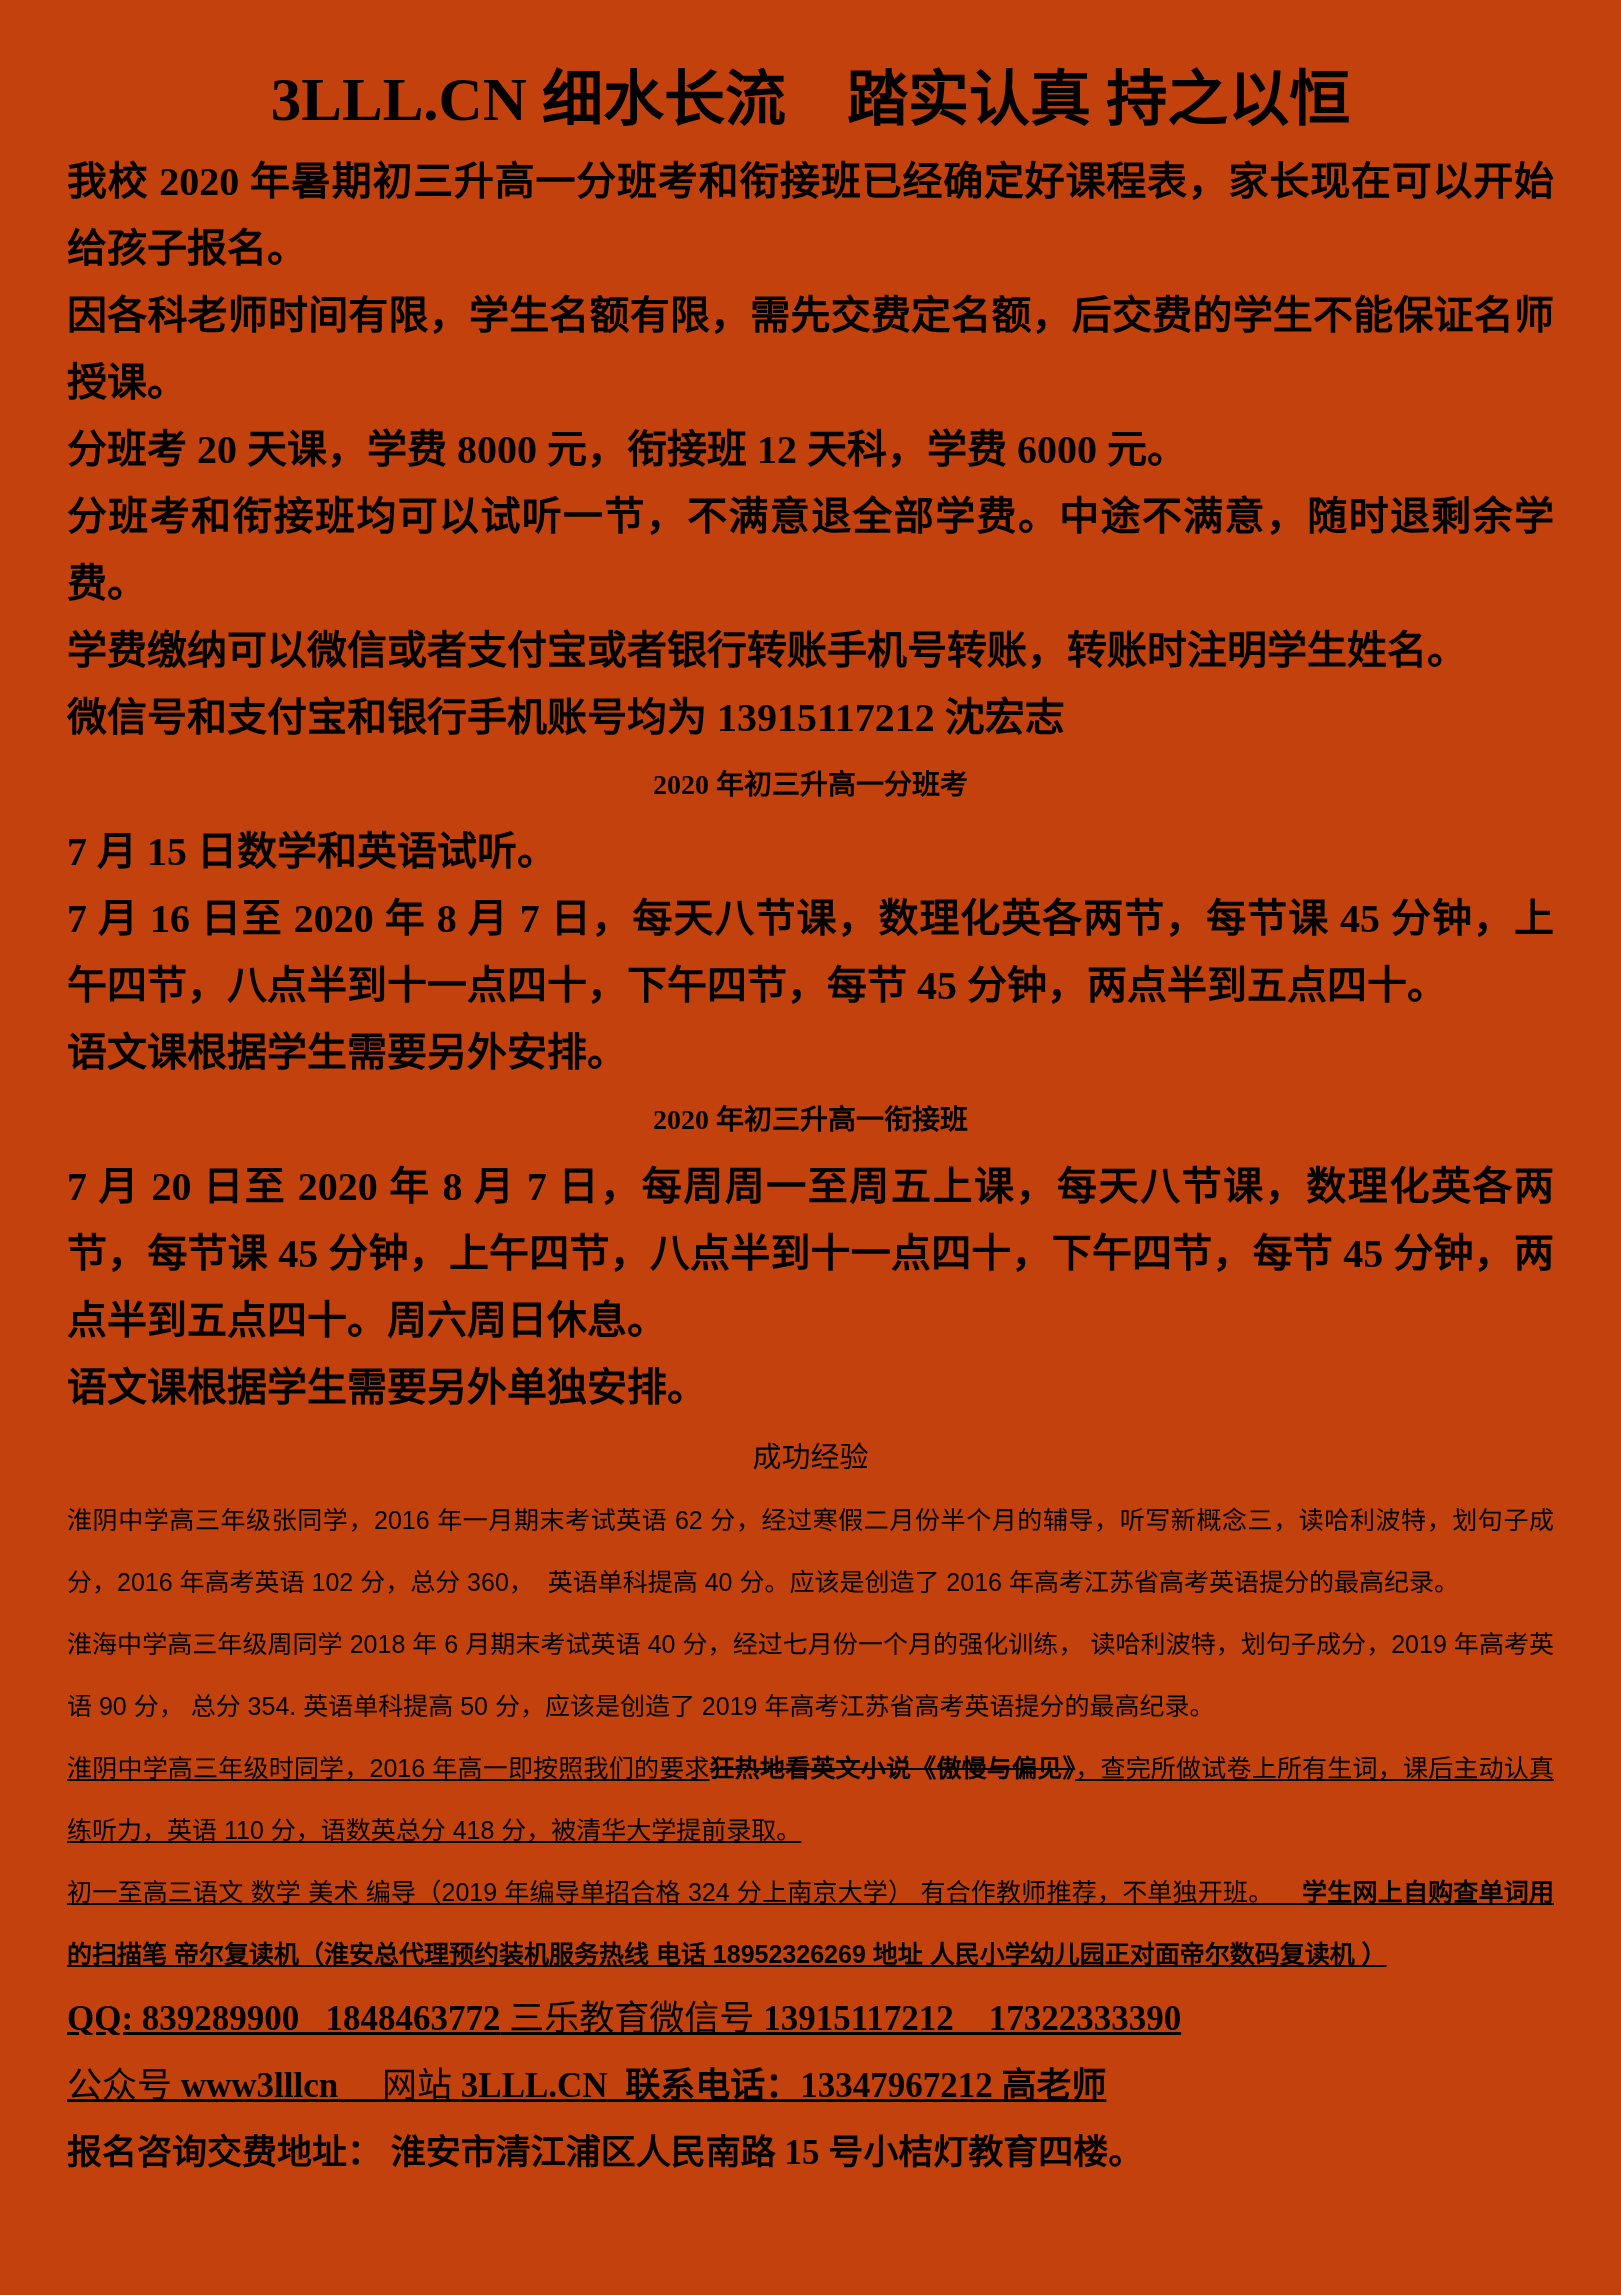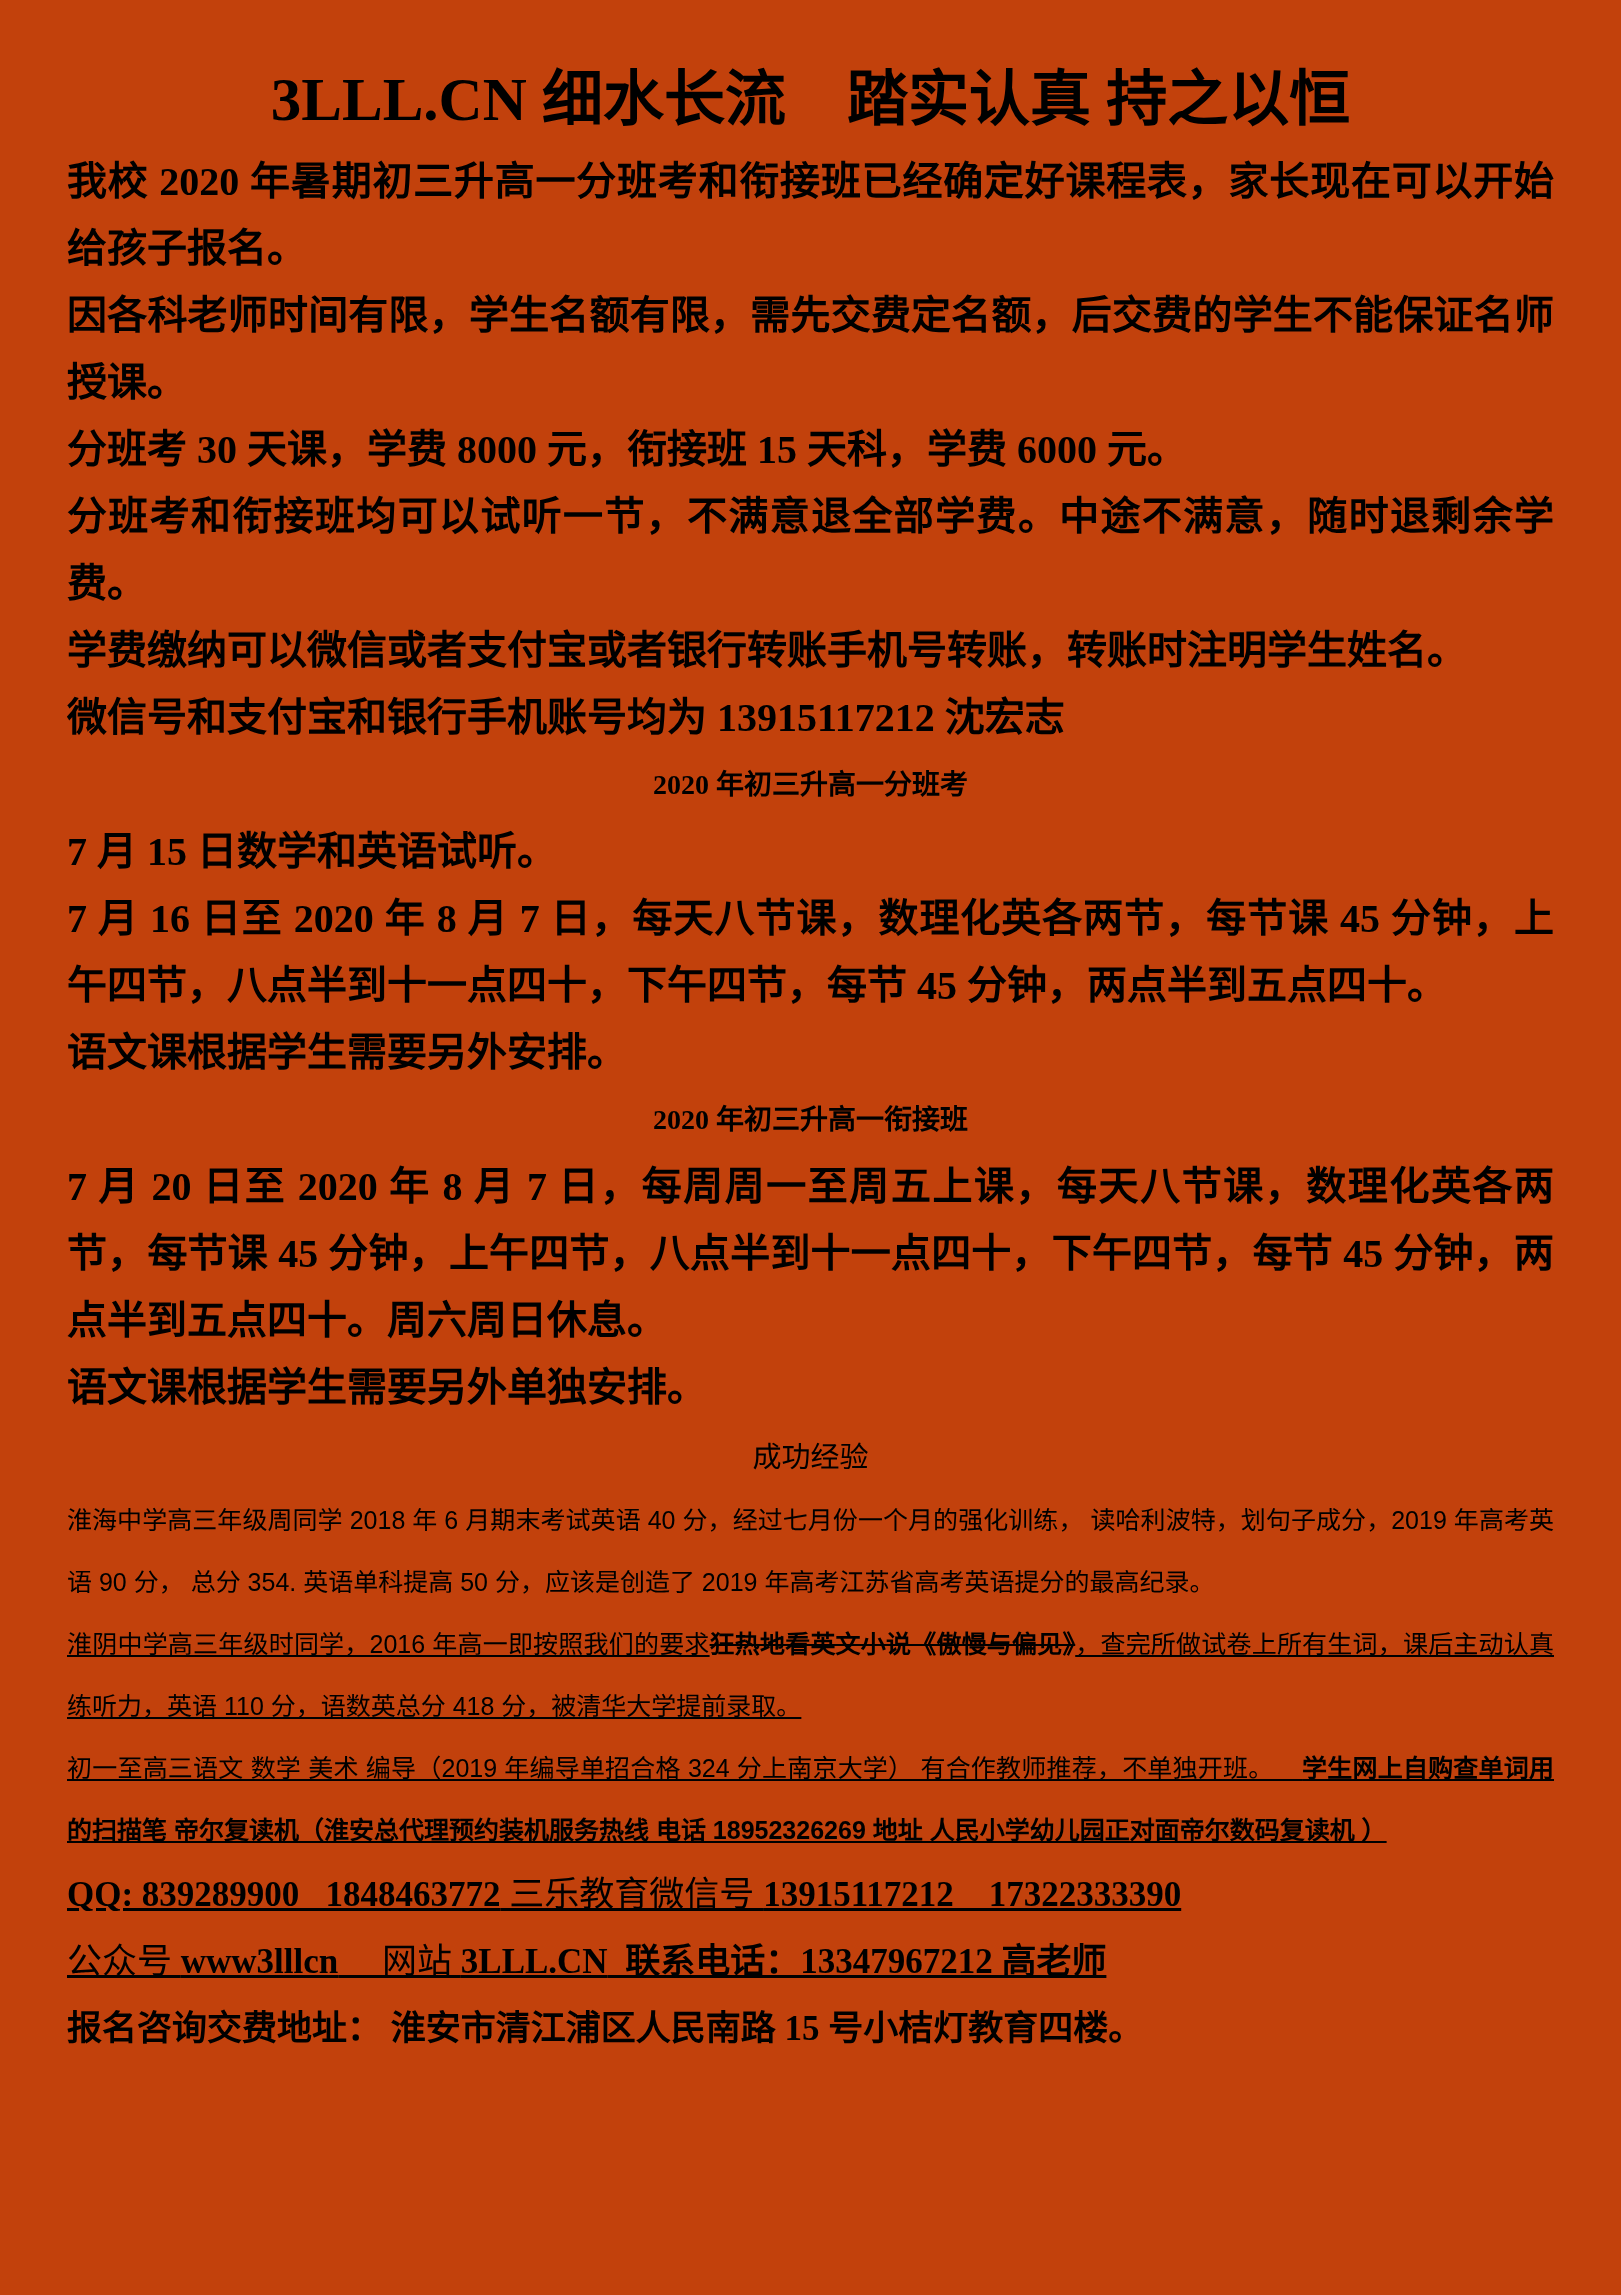--- a/index.html
+++ b/index.html
@@ -77,36 +77,37 @@
 </style>
 </head>
 <body>
 
 <div class="page">
 
   <h1 class="title">3LLL.CN 细水长流　踏实认真 持之以恒</h1>
 
   <p class="body-para">我校 2020 年暑期初三升高一分班考和衔接班已经确定好课程表，家长现在可以开始给孩子报名。</p>
   <p class="body-para">因各科老师时间有限，学生名额有限，需先交费定名额，后交费的学生不能保证名师授课。</p>
-  <p class="body-para">分班考 30 天课，学费 8000 元，衔接班 15 天科，学费 6000 元。</p>
+  <p class="body-para">分班考 20 天课，学费 8000 元，衔接班 12 天科，学费 6000 元。</p>
   <p class="body-para">分班考和衔接班均可以试听一节，不满意退全部学费。中途不满意，随时退剩余学费。</p>
   <p class="body-para">学费缴纳可以微信或者支付宝或者银行转账手机号转账，转账时注明学生姓名。</p>
   <p class="body-para">微信号和支付宝和银行手机账号均为 13915117212 沈宏志</p>
 
   <h2 class="section-heading">2020 年初三升高一分班考</h2>
   <p class="body-para">7 月 15 日数学和英语试听。</p>
   <p class="body-para">7 月 16 日至 2020 年 8 月 7 日，每天八节课，数理化英各两节，每节课 45 分钟，上午四节，八点半到十一点四十，下午四节，每节 45 分钟，两点半到五点四十。</p>
   <p class="body-para">语文课根据学生需要另外安排。</p>
 
   <h2 class="section-heading">2020 年初三升高一衔接班</h2>
   <p class="body-para">7 月 20 日至 2020 年 8 月 7 日，每周周一至周五上课，每天八节课，数理化英各两节，每节课 45 分钟，上午四节，八点半到十一点四十，下午四节，每节 45 分钟，两点半到五点四十。周六周日休息。</p>
   <p class="body-para">语文课根据学生需要另外单独安排。</p>
 
   <h3 class="success-heading">成功经验</h3>
 
+  <p class="story">淮阴中学高三年级张同学，2016 年一月期末考试英语 62 分，经过寒假二月份半个月的辅导，听写新概念三，读哈利波特，划句子成分，2016 年高考英语 102 分，总分 360，  英语单科提高 40 分。应该是创造了 2016 年高考江苏省高考英语提分的最高纪录。</p>
   <p class="story">淮海中学高三年级周同学 2018 年 6 月期末考试英语 40 分，经过七月份一个月的强化训练， 读哈利波特，划句子成分，2019 年高考英语 90 分， 总分 354. 英语单科提高 50 分，应该是创造了 2019 年高考江苏省高考英语提分的最高纪录。</p>
   <p class="story"><span>淮阴中学高三年级时同学，2016 年高一即按照我们的要求</span><span class="strike">狂热地看英文小说《傲慢与偏见》</span><span>，查完所做试卷上所有生词，课后主动认真练听力，英语 110 分，语数英总分 418 分，被清华大学提前录取。</span></p>
 
   <p class="story"><span>初一至高三语文 数学 美术 编导（2019 年编导单招合格 324 分上南京大学） 有合作教师推荐，不单独开班。    </span><span class="bold-run">学生网上自购查单词用的扫描笔 帝尔复读机（淮安总代理预约装机服务热线 电话 18952326269 地址 人民小学幼儿园正对面帝尔数码复读机 ）</span></p>
 
   <p class="contact-line"><span>QQ: 839289900   1848463772</span><span class="reg-run"> 三乐教育微信号 </span><span>13915117212    17322333390</span></p>
 
   <p class="contact-line"><span class="reg-run">公众号 </span><span>www3lllcn</span><span class="reg-run">     网站 </span><span>3LLL.CN</span><span>  联系电话：13347967212 高老师</span></p>
 
   <p class="contact-line">报名咨询交费地址： 淮安市清江浦区人民南路 15 号小桔灯教育四楼。</p>

